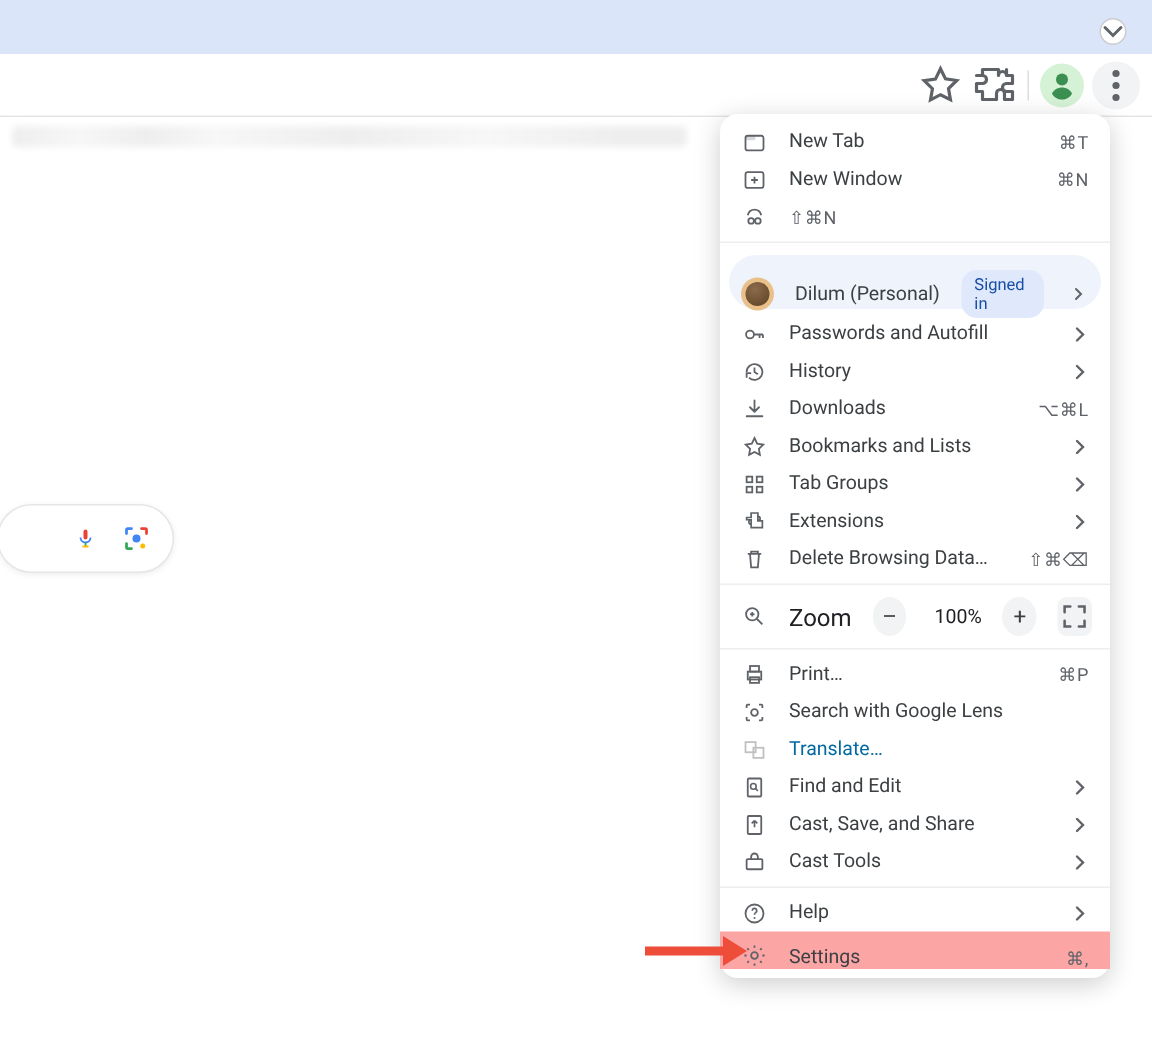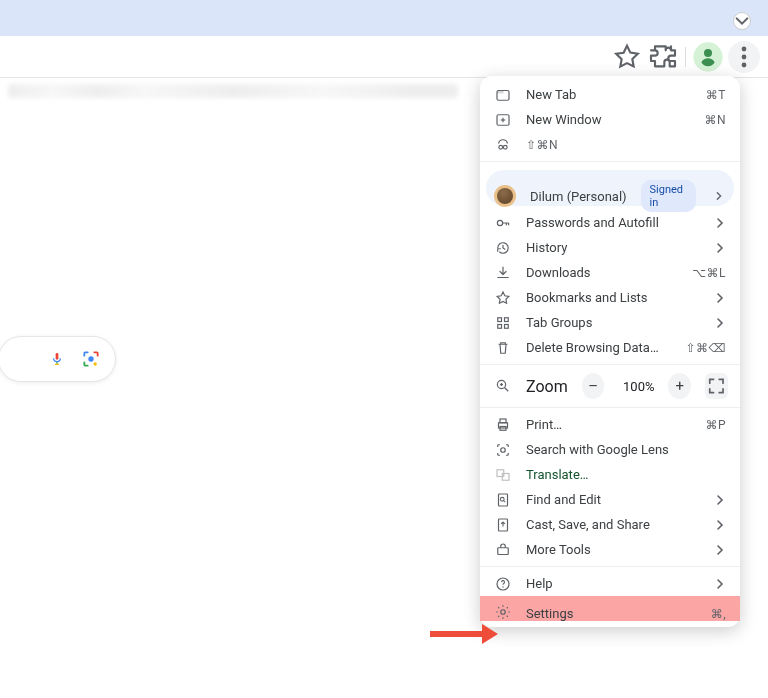--- a/index.html
+++ b/index.html
@@ -91,21 +91,21 @@
     display: flex;
     align-items: center;
     height: 25px;
     padding: 0 14px 0 14px;
     gap: 14px;
     color: #3c4043;
     cursor: default;
     position: relative;
   }
   .menu-item.highlight { background:#fca5a5;align-items:flex-end; }
-  .menu-item.disabled { color:#14532d; }
+  .menu-item.disabled { color:#0369a1; }
   .menu-item .mi-icon {
     width: 18px; height: 18px; flex: 0 0 18px;
     color: #5f6368;
     display:flex; align-items:center; justify-content:center;
   }
   .menu-item.disabled .mi-icon { color:#c0c0c0; }
   .menu-item .mi-label {
     flex: 1;
     font-size: 13px;
     white-space: nowrap;
@@ -348,20 +348,33 @@
       <span class="mi-label">Tab Groups</span>
       <span class="mi-chevron">
           <svg viewBox="0 0 12 12">
             <path d="M4 2l4 4-4 4" stroke="currentColor" fill="none" stroke-width="1.6" stroke-linecap="round"></path>
           </svg>
         </span>
     </div>
     <div class="menu-item">
       <span class="mi-icon">
           <svg viewBox="0 0 24 24">
+            <path d="M9 4h6v3a2 2 0 0 1 0 4v-4 4h4v6h-3a2 2 0 0 0 0 0H9v-3a2 2 0 0 1 0-4v4-4H5V8h4z" fill="none" stroke="currentColor" stroke-width="1.5"></path>
+          </svg>
+        </span>
+      <span class="mi-label">Extensions</span>
+      <span class="mi-chevron">
+          <svg viewBox="0 0 12 12">
+            <path d="M4 2l4 4-4 4" stroke="currentColor" fill="none" stroke-width="1.6" stroke-linecap="round"></path>
+          </svg>
+        </span>
+    </div>
+    <div class="menu-item">
+      <span class="mi-icon">
+          <svg viewBox="0 0 24 24">
             <path d="M6 7h12M9 7V5h6v2M8 7l1 12h6l1-12" fill="none" stroke="currentColor" stroke-width="1.6"></path>
           </svg>
         </span>
       <span class="mi-label">Delete Browsing Data…</span>
       <span class="mi-shortcut">⇧⌘⌫</span>
     </div>
   </div>
 
   <div class="menu-section">
     <div class="zoom-row">
@@ -444,21 +457,21 @@
           </svg>
         </span>
     </div>
     <div class="menu-item">
       <span class="mi-icon">
           <svg viewBox="0 0 24 24">
             <rect x="5" y="9" width="14" height="9" rx="1" fill="none" stroke="currentColor" stroke-width="1.6"></rect>
             <path d="M9 9V7a3 3 0 0 1 6 0v2" fill="none" stroke="currentColor" stroke-width="1.6"></path>
           </svg>
         </span>
-      <span class="mi-label">More Tools</span>
+      <span class="mi-label">Cast Tools</span>
       <span class="mi-chevron">
           <svg viewBox="0 0 12 12">
             <path d="M4 2l4 4-4 4" stroke="currentColor" fill="none" stroke-width="1.6" stroke-linecap="round"></path>
           </svg>
         </span>
     </div>
   </div>
 
   <div class="menu-section">
     <div class="menu-item">

